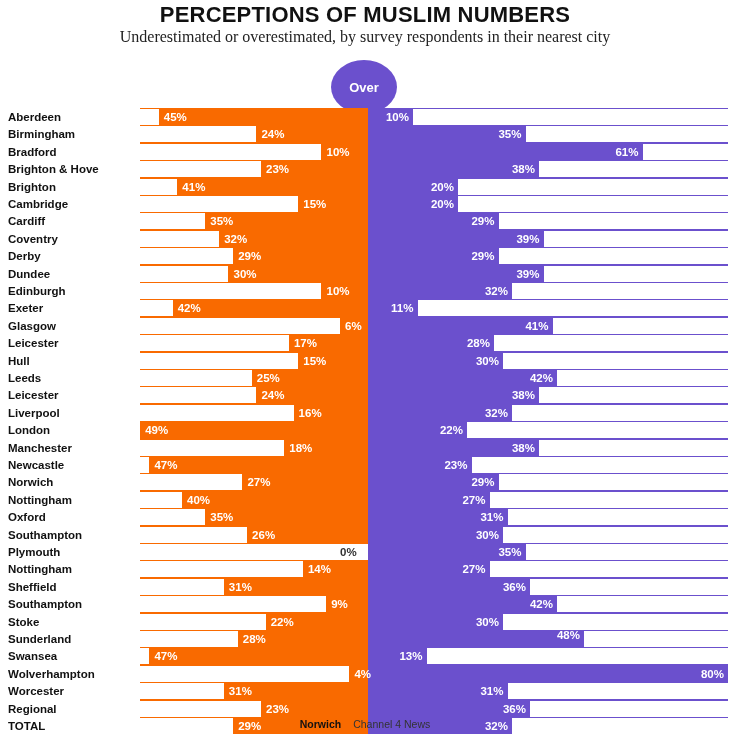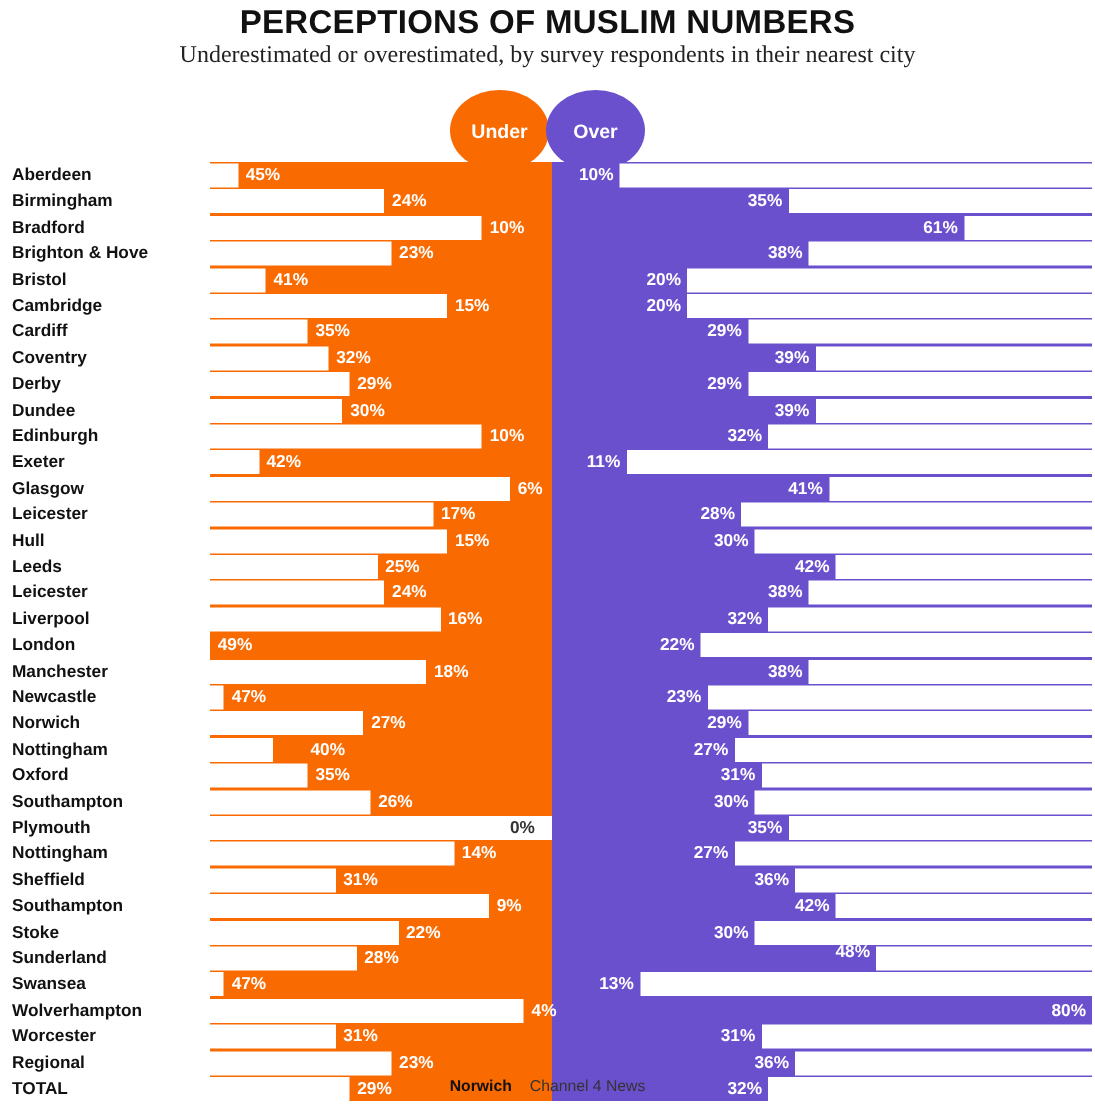--- a/index.html
+++ b/index.html
@@ -137,36 +137,33 @@
   }
   .src-name { color: #333333; }
 </style>
 </head>
 <body>
 
 <div class="header">
   <h1 class="chart-title">PERCEPTIONS OF MUSLIM NUMBERS</h1>
   <p class="chart-subtitle">Underestimated or overestimated, by survey respondents in their nearest city</p>
   <div class="legend">
-    <div class="legend-bubble legend-under">
-      <span>Under</span>
-    </div>
     <div class="legend-bubble legend-over">
       <span>Over</span>
     </div>
   </div>
 </div>
 
 <div class="chart-area" id="chart-area">
   <div class="labels-col" id="labels-col">
       <div class="row-label" style="top: 3px;">Aberdeen</div>
       <div class="row-label" style="top: 20px;">Birmingham</div>
       <div class="row-label" style="top: 38px;">Bradford</div>
       <div class="row-label" style="top: 55px;">Brighton &amp; Hove</div>
-      <div class="row-label" style="top: 73px;">Bristol</div>
+      <div class="row-label" style="top: 73px;">Brighton</div>
       <div class="row-label" style="top: 90px;">Cambridge</div>
       <div class="row-label" style="top: 107px;">Cardiff</div>
       <div class="row-label" style="top: 125px;">Coventry</div>
       <div class="row-label" style="top: 142px;">Derby</div>
       <div class="row-label" style="top: 160px;">Dundee</div>
       <div class="row-label" style="top: 177px;">Edinburgh</div>
       <div class="row-label" style="top: 194px;">Exeter</div>
       <div class="row-label" style="top: 212px;">Glasgow</div>
       <div class="row-label" style="top: 229px;">Leicester</div>
       <div class="row-label" style="top: 247px;">Hull</div>
@@ -304,21 +301,21 @@
       <div class="bar-value" style="top: 297px; left: 298.6px;">16%</div>
       <div class="bar-value" style="top: 297px; left: 478px; width: 30px; text-align: right;">32%</div>
       <div class="bar-value" style="top: 314px; left: 145.15px;">49%</div>
       <div class="bar-value" style="top: 314px; left: 433px; width: 30px; text-align: right;">22%</div>
       <div class="bar-value" style="top: 332px; left: 289.3px;">18%</div>
       <div class="bar-value" style="top: 332px; left: 505px; width: 30px; text-align: right;">38%</div>
       <div class="bar-value" style="top: 349px; left: 154.45px;">47%</div>
       <div class="bar-value" style="top: 349px; left: 437.5px; width: 30px; text-align: right;">23%</div>
       <div class="bar-value" style="top: 366px; left: 247.45px;">27%</div>
       <div class="bar-value" style="top: 366px; left: 464.5px; width: 30px; text-align: right;">29%</div>
-      <div class="bar-value" style="top: 384px; left: 187px; margin-left: 20px;">40%</div>
+      <div class="bar-value" style="top: 384px; left: 187px;">40%</div>
       <div class="bar-value" style="top: 384px; left: 455.5px; width: 30px; text-align: right;">27%</div>
       <div class="bar-value" style="top: 401px; left: 210.25px;">35%</div>
       <div class="bar-value" style="top: 401px; left: 473.5px; width: 30px; text-align: right;">31%</div>
       <div class="bar-value" style="top: 419px; left: 252.1px;">26%</div>
       <div class="bar-value" style="top: 419px; left: 469px; width: 30px; text-align: right;">30%</div>
       <div class="bar-value zero" style="top: 436px; left: 340px;">0%</div>
       <div class="bar-value" style="top: 436px; left: 491.5px; width: 30px; text-align: right;">35%</div>
       <div class="bar-value" style="top: 453px; left: 307.9px;">14%</div>
       <div class="bar-value" style="top: 453px; left: 455.5px; width: 30px; text-align: right;">27%</div>
       <div class="bar-value" style="top: 471px; left: 228.85px;">31%</div>

